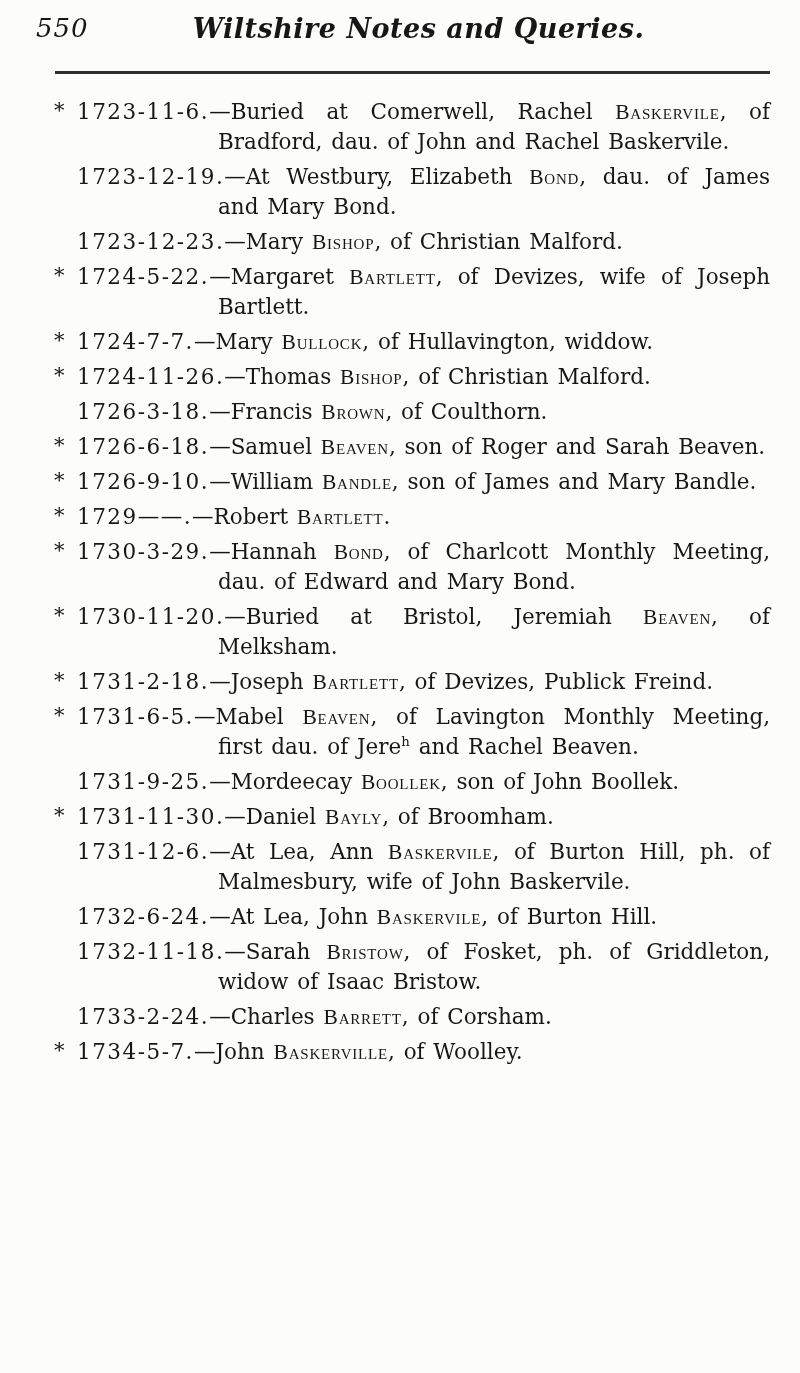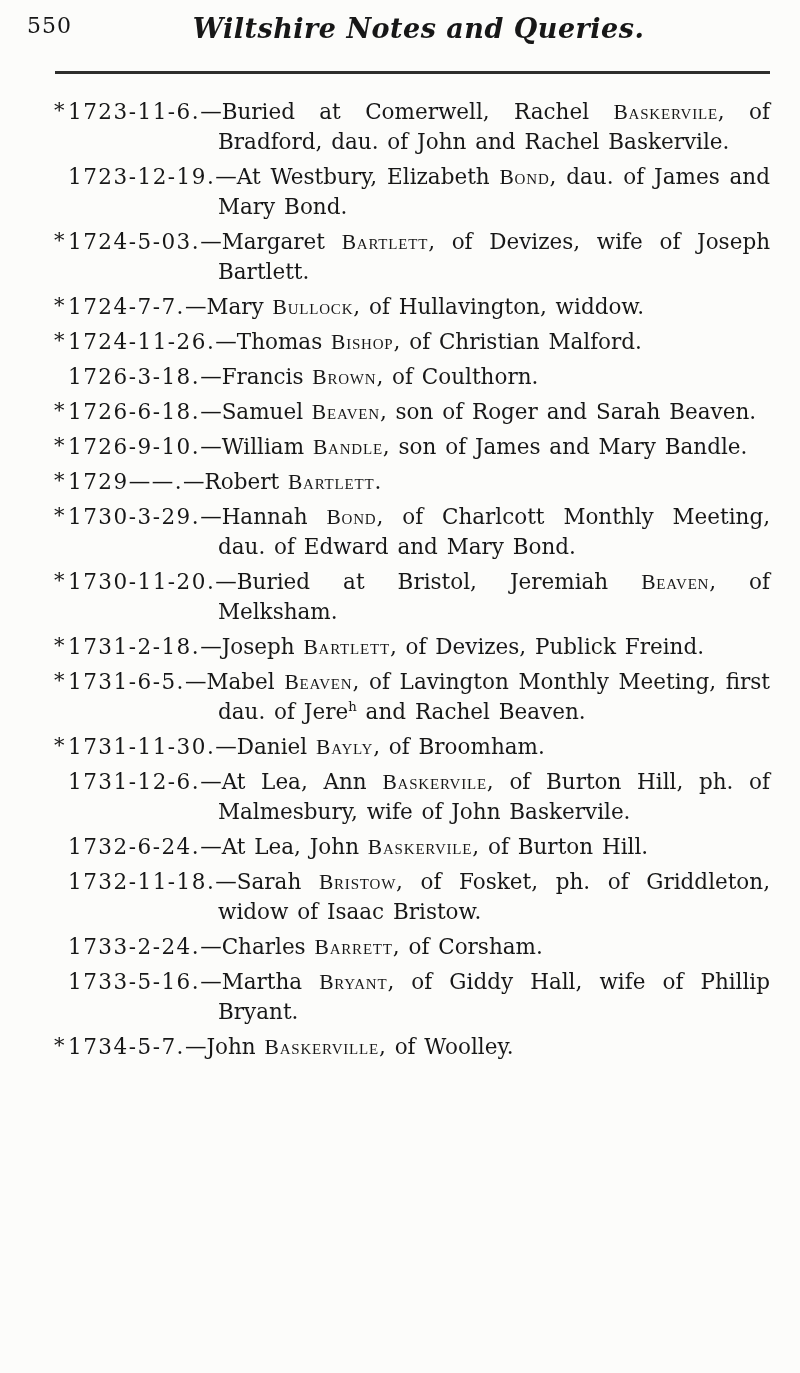--- a/index.html
+++ b/index.html
@@ -5,23 +5,24 @@
   html,body { margin:0; padding:0; background:#e8e8e6; }
   .page {
     position:relative; box-sizing:border-box;
     width:800px; height:1373px; margin:0 auto;
     background:#fcfcfa; color:#171717;
     font-family:"DejaVu Serif","Liberation Serif",serif;
     overflow:hidden;
   }
   .header { position:relative; height:50px; padding-top:13px; }
   .page-number {
-    position:absolute; left:27px; top:13px;
-    font-size:22px; letter-spacing:1px;
+    position:absolute; left:36px; top:13px;
+    font-size:26px; letter-spacing:1px;
     font-feature-settings:"onum";
+    font-style:italic;
   }
   .page-title {
     display:block; text-align:center;
     font-size:27px; font-weight:700; font-style:italic;
     letter-spacing:0.5px;
     padding-left:37px;
   }
   .rule {
     height:0; margin:8px 30px 0 55px;
     border-top:3px solid #2e2e2c;
@@ -31,48 +32,49 @@
     position:relative;
     font-size:21.5px; line-height:30px;
     text-align:justify; word-spacing:2px;
     padding-left:150px; text-indent:-150px;
     margin-bottom:5px;
   }
   .star {
     position:absolute; left:-14px; top:-2px;
     font-size:21px; text-indent:0;
   }
-  .date { letter-spacing:1.5px; font-feature-settings:"onum"; white-space:nowrap; }
+  .date { letter-spacing:1.5px; font-feature-settings:"onum"; white-space:nowrap;margin-left:9px; }
   .sc { font-variant:small-caps; letter-spacing:0.8px;font-family:Liberation Serif, serif; }
   sup.sup { font-size:62%; line-height:0; vertical-align:super; }
 </style>
 </head>
 <body>
 
 <div class="page">
   <div class="header">
     <span class="page-number">550</span>
     <span class="page-title">Wiltshire Notes and Queries.</span>
   </div>
   <div class="rule"></div>
   <div class="entries">
       <div class="entry"><span class="star">*</span><span class="date">1723-11-6.</span><span>—Buried at Comerwell, Rachel </span><span class="sc">Baskervile</span><span>, of Bradford, dau. of John and Rachel Baskervile.</span></div>
       <div class="entry"><span class="date">1723-12-19.</span><span>—At Westbury, Elizabeth </span><span class="sc">Bond</span><span>, dau. of James and Mary Bond.</span></div>
-      <div class="entry"><span class="star">*</span><span class="date">1724-5-03.</span><span>—Margaret </span><span class="sc">Bartlett</span><span>, of Devizes, wife of Joseph Bartlett.</span></div>
+      <div class="entry"><span class="date">1723-12-23.</span><span>—Mary </span><span class="sc">Bishop</span><span>, of Christian Malford.</span></div>
+      <div class="entry"><span class="star">*</span><span class="date">1724-5-22.</span><span>—Margaret </span><span class="sc">Bartlett</span><span>, of Devizes, wife of Joseph Bartlett.</span></div>
       <div class="entry"><span class="star">*</span><span class="date">1724-7-7.</span><span>—Mary </span><span class="sc">Bullock</span><span>, of Hullavington, widdow.</span></div>
       <div class="entry"><span class="star">*</span><span class="date">1724-11-26.</span><span>—Thomas </span><span class="sc">Bishop</span><span>, of Christian Malford.</span></div>
       <div class="entry"><span class="date">1726-3-18.</span><span>—Francis </span><span class="sc">Brown</span><span>, of Coulthorn.</span></div>
       <div class="entry"><span class="star">*</span><span class="date">1726-6-18.</span><span>—Samuel </span><span class="sc">Beaven</span><span>, son of Roger and Sarah Beaven.</span></div>
       <div class="entry"><span class="star">*</span><span class="date">1726-9-10.</span><span>—William </span><span class="sc">Bandle</span><span>, son of James and Mary Bandle.</span></div>
       <div class="entry"><span class="star">*</span><span class="date">1729——.</span><span>—Robert </span><span class="sc">Bartlett</span><span>.</span></div>
       <div class="entry"><span class="star">*</span><span class="date">1730-3-29.</span><span>—Hannah </span><span class="sc">Bond</span><span>, of Charlcott Monthly Meeting, dau. of Edward and Mary Bond.</span></div>
       <div class="entry"><span class="star">*</span><span class="date">1730-11-20.</span><span>—Buried at Bristol, Jeremiah </span><span class="sc">Beaven</span><span>, of Melksham.</span></div>
       <div class="entry"><span class="star">*</span><span class="date">1731-2-18.</span><span>—Joseph </span><span class="sc">Bartlett</span><span>, of Devizes, Publick Freind.</span></div>
       <div class="entry"><span class="star">*</span><span class="date">1731-6-5.</span><span>—Mabel </span><span class="sc">Beaven</span><span>, of Lavington Monthly Meeting, first dau. of Jere</span><sup class="sup">h</sup><span> and Rachel Beaven.</span></div>
+      <div class="entry"><span class="date">1731-9-25.</span><span>—Mordeecay </span><span class="sc">Boollek</span><span>, son of John Boollek.</span></div>
       <div class="entry"><span class="star">*</span><span class="date">1731-11-30.</span><span>—Daniel </span><span class="sc">Bayly</span><span>, of Broomham.</span></div>
       <div class="entry"><span class="date">1731-12-6.</span><span>—At Lea, Ann </span><span class="sc">Baskervile</span><span>, of Burton Hill, ph. of Malmesbury, wife of John Baskervile.</span></div>
       <div class="entry"><span class="date">1732-6-24.</span><span>—At Lea, John </span><span class="sc">Baskervile</span><span>, of Burton Hill.</span></div>
       <div class="entry"><span class="date">1732-11-18.</span><span>—Sarah </span><span class="sc">Bristow</span><span>, of Fosket, ph. of Griddleton, widow of Isaac Bristow.</span></div>
       <div class="entry"><span class="date">1733-2-24.</span><span>—Charles </span><span class="sc">Barrett</span><span>, of Corsham.</span></div>
-      <div class="entry"><span class="date">1733-5-16.</span><span>—Martha </span><span class="sc">Bryant</span><span>, of Giddy Hall, wife of Phillip Bryant.</span></div>
       <div class="entry"><span class="star">*</span><span class="date">1734-5-7.</span><span>—John </span><span class="sc">Baskerville</span><span>, of Woolley.</span></div>
     </div>
 </div>
 
 </body></html>

